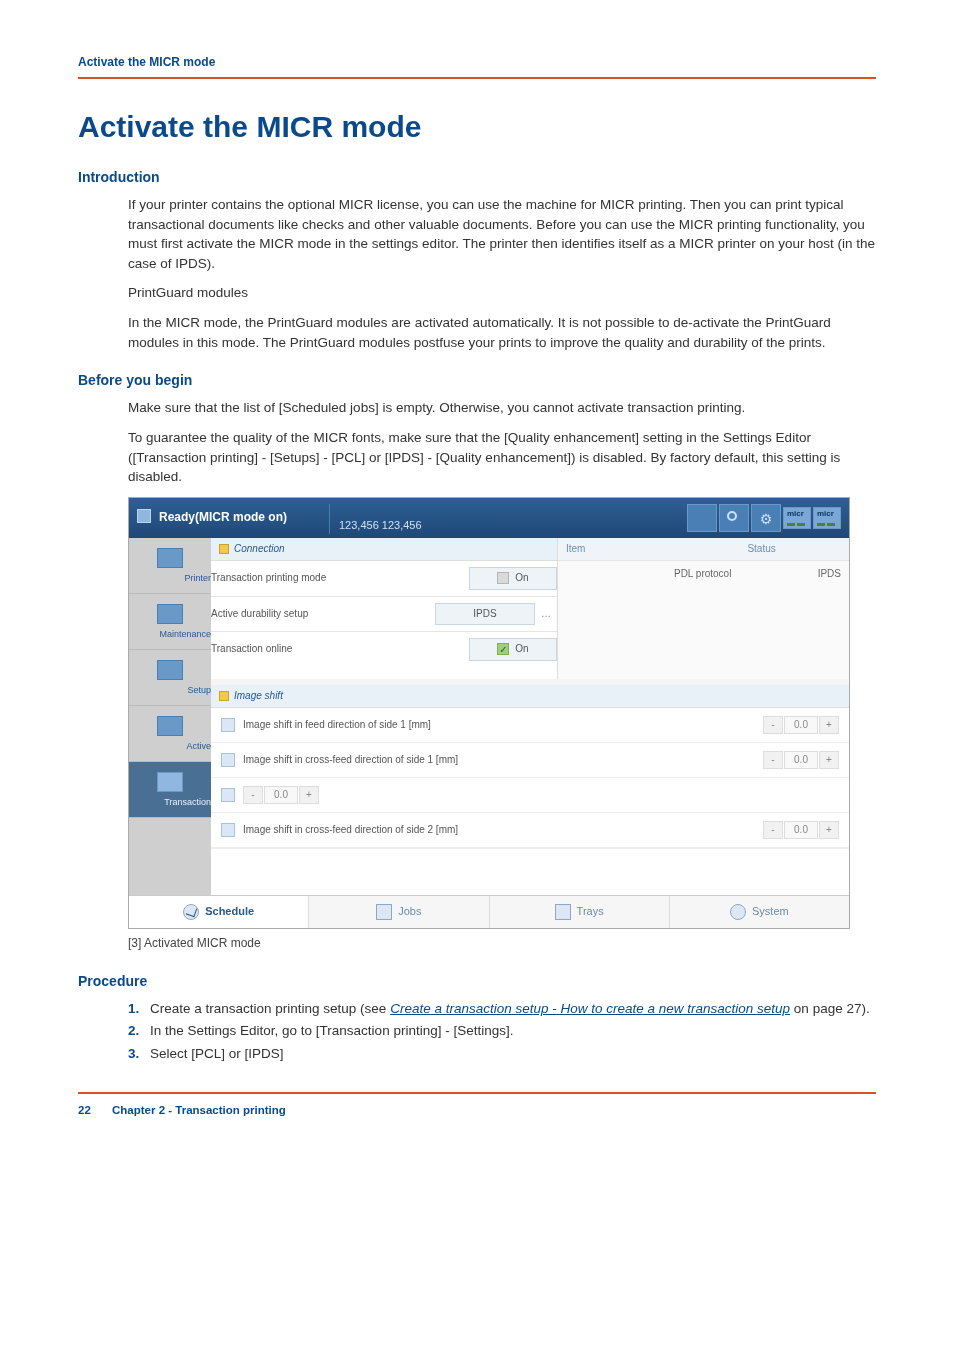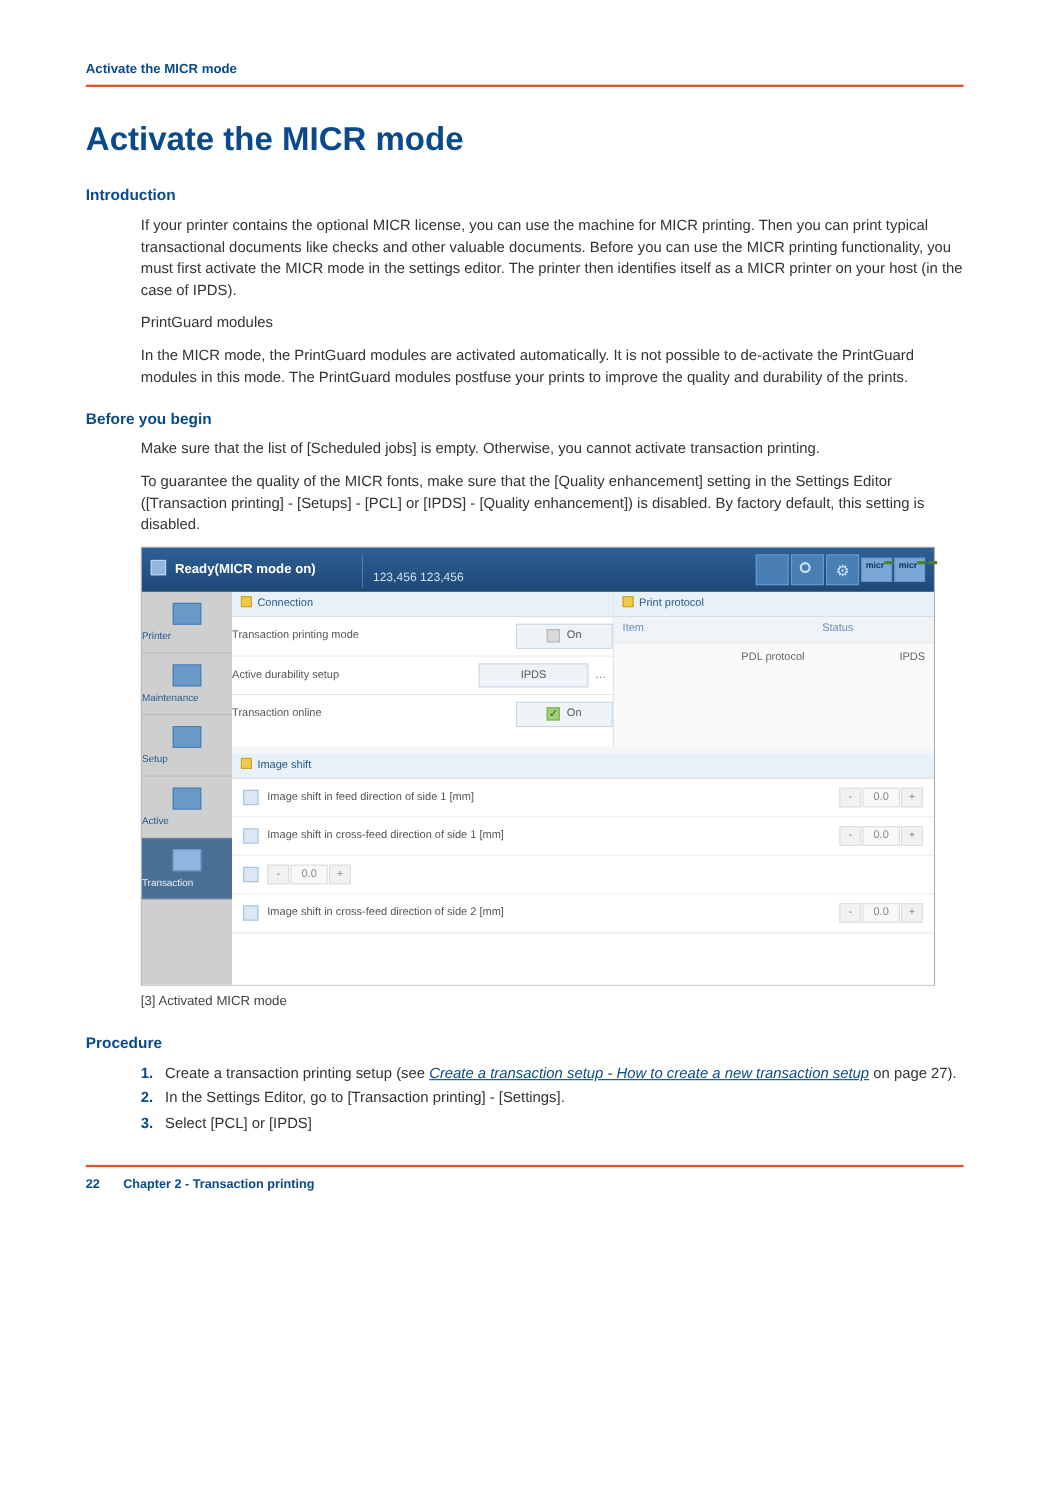--- a/index.html
+++ b/index.html
@@ -161,21 +161,21 @@
   .micr-badge {
     background: #7aa7d6;
     color: #08325e;
     font-size: 8px;
     font-weight: bold;
     padding: 2px 3px;
     border: 1px solid #6a99c8;
     height: 22px;
     box-sizing: border-box;
     display: flex;
-    flex-direction: row;
+    flex-direction: column;
     justify-content: space-between;
     width: 28px;
   }
   .micr-badge .mlabel { line-height: 1; }
   .micr-badge .mline {
     display: flex;
     gap: 2px;
   }
   .micr-badge .dash {
     width: 8px;
@@ -188,21 +188,21 @@
     background: #f5f5f5;
   }
   .sidebar {
     width: 82px;
     background: #cfcfcf;
     display: flex;
     flex-direction: column;
   }
   .side-btn {
     border-bottom: 1px solid #bbb;
-    text-align: left;
+    text-align: right;
     padding: 10px 0 8px 0;
     font-size: 9px;
     color: #255a8f;
   }
   .side-btn.active {
     background: #4a6f94;
     color: #e6f0fa;
   }
   .side-icon {
     width: 26px;
@@ -219,22 +219,23 @@
     display: flex;
     flex-direction: column;
   }
   .panel-header {
     background: #e8f0f8;
     border-bottom: 1px solid #ddd;
     padding: 4px 8px;
     color: #255a8f;
     font-size: 10px;
     display: flex;
-    align-items: flex-start;
+    align-items: center;
     gap: 5px;
+    font-style: italic;
   }
   .panel-header .pencil {
     width: 10px; height: 10px;
     background: #f2c94c;
     border: 1px solid #c9a227;
     box-sizing: border-box;
   }
   .conn-row {
     display: flex;
   }
@@ -521,24 +522,20 @@
                   <span class="dots">…</span>
                 </div>
                 <div class="setting-row" style="border-bottom:none;padding-bottom:18px;">
                   <span class="setting-label">Transaction online</span>
                   <span class="setting-control checked">
                       <span>On</span>
                     </span>
                 </div>
               </div>
               <div class="conn-right">
-                <div class="panel-header">
-                  <span class="pencil"></span>
-                  <span>Print protocol</span>
-                </div>
                 <table class="pp-table">
                   <tbody>
                       <tr>
                     <th>Item</th>
                     <th>Status</th>
                   </tr>
                   <tr>
                     <td>PDL protocol</td>
                     <td>IPDS</td>
                   </tr>
@@ -585,20 +582,38 @@
                   <span class="btn">-</span>
                   <span class="val">0.0</span>
                   <span class="btn">+</span>
                 </div>
               </div>
               <div class="blank-strip"></div>
             </div>
           </div>
         </div>
 
+        <div class="app-footer">
+          <div class="foot-tab">
+            <span class="foot-icon clock"></span>
+            <span>Schedule</span>
+          </div>
+          <div class="foot-tab dim">
+            <span class="foot-icon"></span>
+            <span>Jobs</span>
+          </div>
+          <div class="foot-tab dim">
+            <span class="foot-icon"></span>
+            <span>Trays</span>
+          </div>
+          <div class="foot-tab dim">
+            <span class="foot-icon gear"></span>
+            <span>System</span>
+          </div>
+        </div>
 
       </div>
       <div class="fig-caption">[3] Activated MICR mode</div>
     </div>
   </div>
 
   <h3 class="section-heading">Procedure</h3>
   <div class="body-block">
     <ol class="procedure">
       <li>

